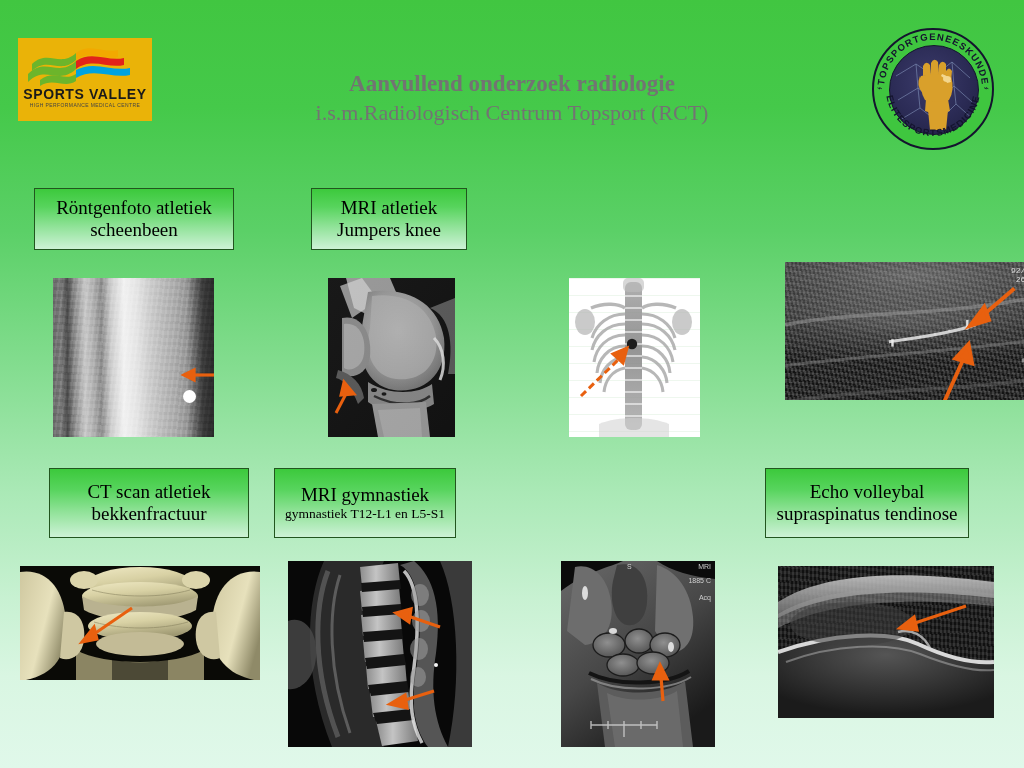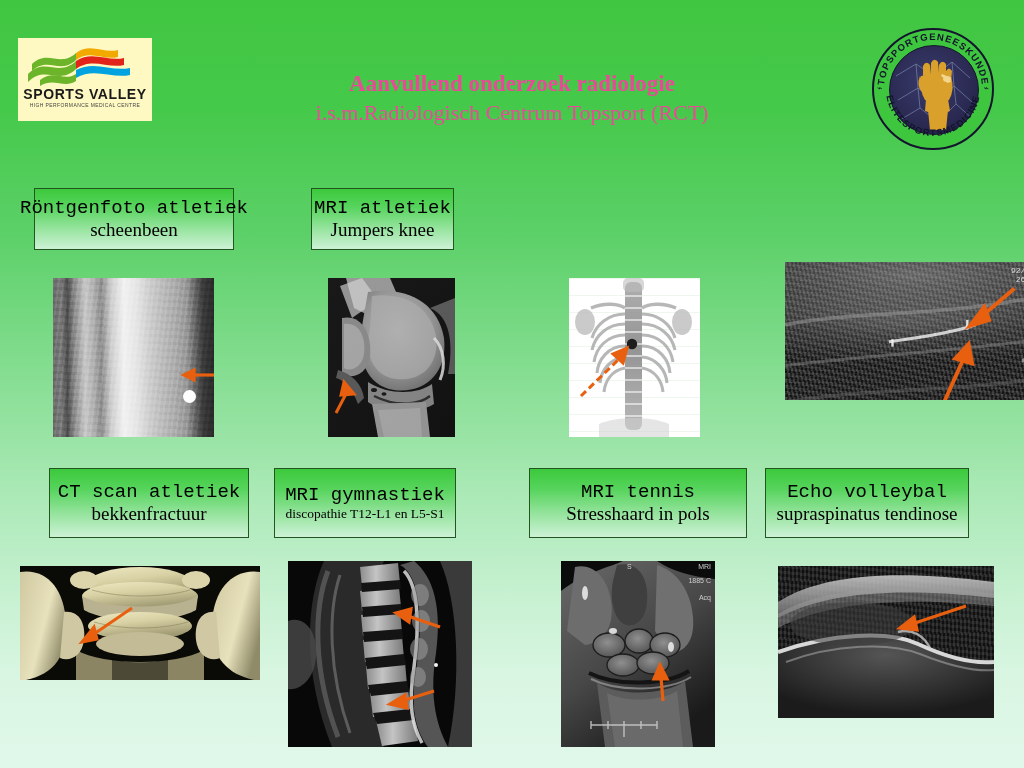--- a/index.html
+++ b/index.html
@@ -25,21 +25,21 @@
     position: relative;
     width: 1024px;
     height: 768px;
   }
 
   
   .logo-sports-valley {
     position: absolute;
     left: 18px; top: 38px;
     width: 134px; height: 83px;
-    background: #fef9c3;
+    background: #eab308;
     box-sizing: border-box;
   }
   .sv-waves { position: absolute; left: 0; top: 6px; width: 134px; height: 44px; }
   .sv-name {
     position: absolute;
     left: 0; right: 0; top: 48px;
     text-align: center;
     font-family: "Liberation Sans", sans-serif;
     font-weight: bold;
     font-size: 14px;
@@ -94,21 +94,21 @@
     color: #14142e;
     font-family: "Liberation Sans", sans-serif;
   }
 
   
   .title-block {
     position: absolute;
     left: 180px; top: 70px;
     width: 664px;
     text-align: center;
-    color: #ec4899;
+    color: #737373;
   }
   .title-main {
     font-size: 23px;
     font-weight: bold;
     line-height: 28px;
   }
   .title-sub {
     font-size: 22px;
     line-height: 30px;
   }
@@ -120,21 +120,21 @@
     border: 1px solid #22551f;
     background: linear-gradient(to bottom, #3cc93c 0%, #57d45d 30%, #8fe297 62%, #cdf2d6 100%);
     text-align: center;
     color: #000000;
     display: flex;
     flex-direction: column;
     justify-content: center;
     align-items: center;
     line-height: 1.18;
   }
-  .caption .l1 { font-size: 19px; white-space: nowrap; font-family: Liberation Mono, monospace; }
+  .caption .l1 { font-size: 19px; white-space: nowrap; }
   .caption .l2 { font-size: 19px; white-space: nowrap; }
   .caption .l2.small { font-size: 13.5px; }
 
   
   .imgbox {
     position: absolute;
     overflow: hidden;
     background: #000;
   }
 
@@ -207,21 +207,21 @@
 
   <div class="title-block">
     <div class="title-main">Aanvullend onderzoek radiologie</div>
     <div class="title-sub">i.s.m.Radiologisch Centrum Topsport (RCT)</div>
   </div>
 
   <div class="caption" style="left:34px; top:188px; width:200px; height:62px;">
     <div class="l1">Röntgenfoto atletiek</div>
     <div class="l2">scheenbeen</div>
   </div>
-  <div class="caption" style="left:311px; top:188px; width:143px; height:62px;">
+  <div class="caption" style="left:311px; top:188px; width:156px; height:62px;">
     <div class="l1">MRI atletiek</div>
     <div class="l2">Jumpers knee</div>
   </div>
 
   <div class="imgbox" style="left:53px; top:278px; width:161px; height:159px;">
     <div class="scan" style="
       background:
         linear-gradient(to right,
           #6e6e6e 0%, #7d7d7d 5%, #4e4e4e 9%,
           #8b8b8b 13%, #c9c9c9 20%, #b3b3b3 25%,
@@ -383,25 +383,21 @@
       </g>
     </svg>
   </div>
 
   <div class="caption" style="left:34px; top:468px; width:200px; height:70px;margin-left:15px;">
     <div class="l1">CT scan atletiek</div>
     <div class="l2">bekkenfractuur</div>
   </div>
   <div class="caption" style="left:274px; top:468px; width:182px; height:70px;">
     <div class="l1">MRI gymnastiek</div>
-    <div class="l2 small">discopathie T12-L1 en L5-S1</div>
-  </div>
-  <div class="caption" style="left:529px; top:468px; width:218px; height:70px;">
-    <div class="l1">MRI tennis</div>
-    <div class="l2">Stresshaard in pols</div>
+    <div class="l2 small">gymnastiek T12-L1 en L5-S1</div>
   </div>
   <div class="caption" style="left:765px; top:468px; width:204px; height:70px;">
     <div class="l1">Echo volleybal</div>
     <div class="l2">supraspinatus tendinose</div>
   </div>
 
   <div class="imgbox" style="left:20px; top:566px; width:240px; height:114px;">
     <svg class="scan" viewBox="0 0 240 114" preserveAspectRatio="none">
       <defs>
         <linearGradient id="boneG" x1="0" y1="0" x2="0.4" y2="1">

